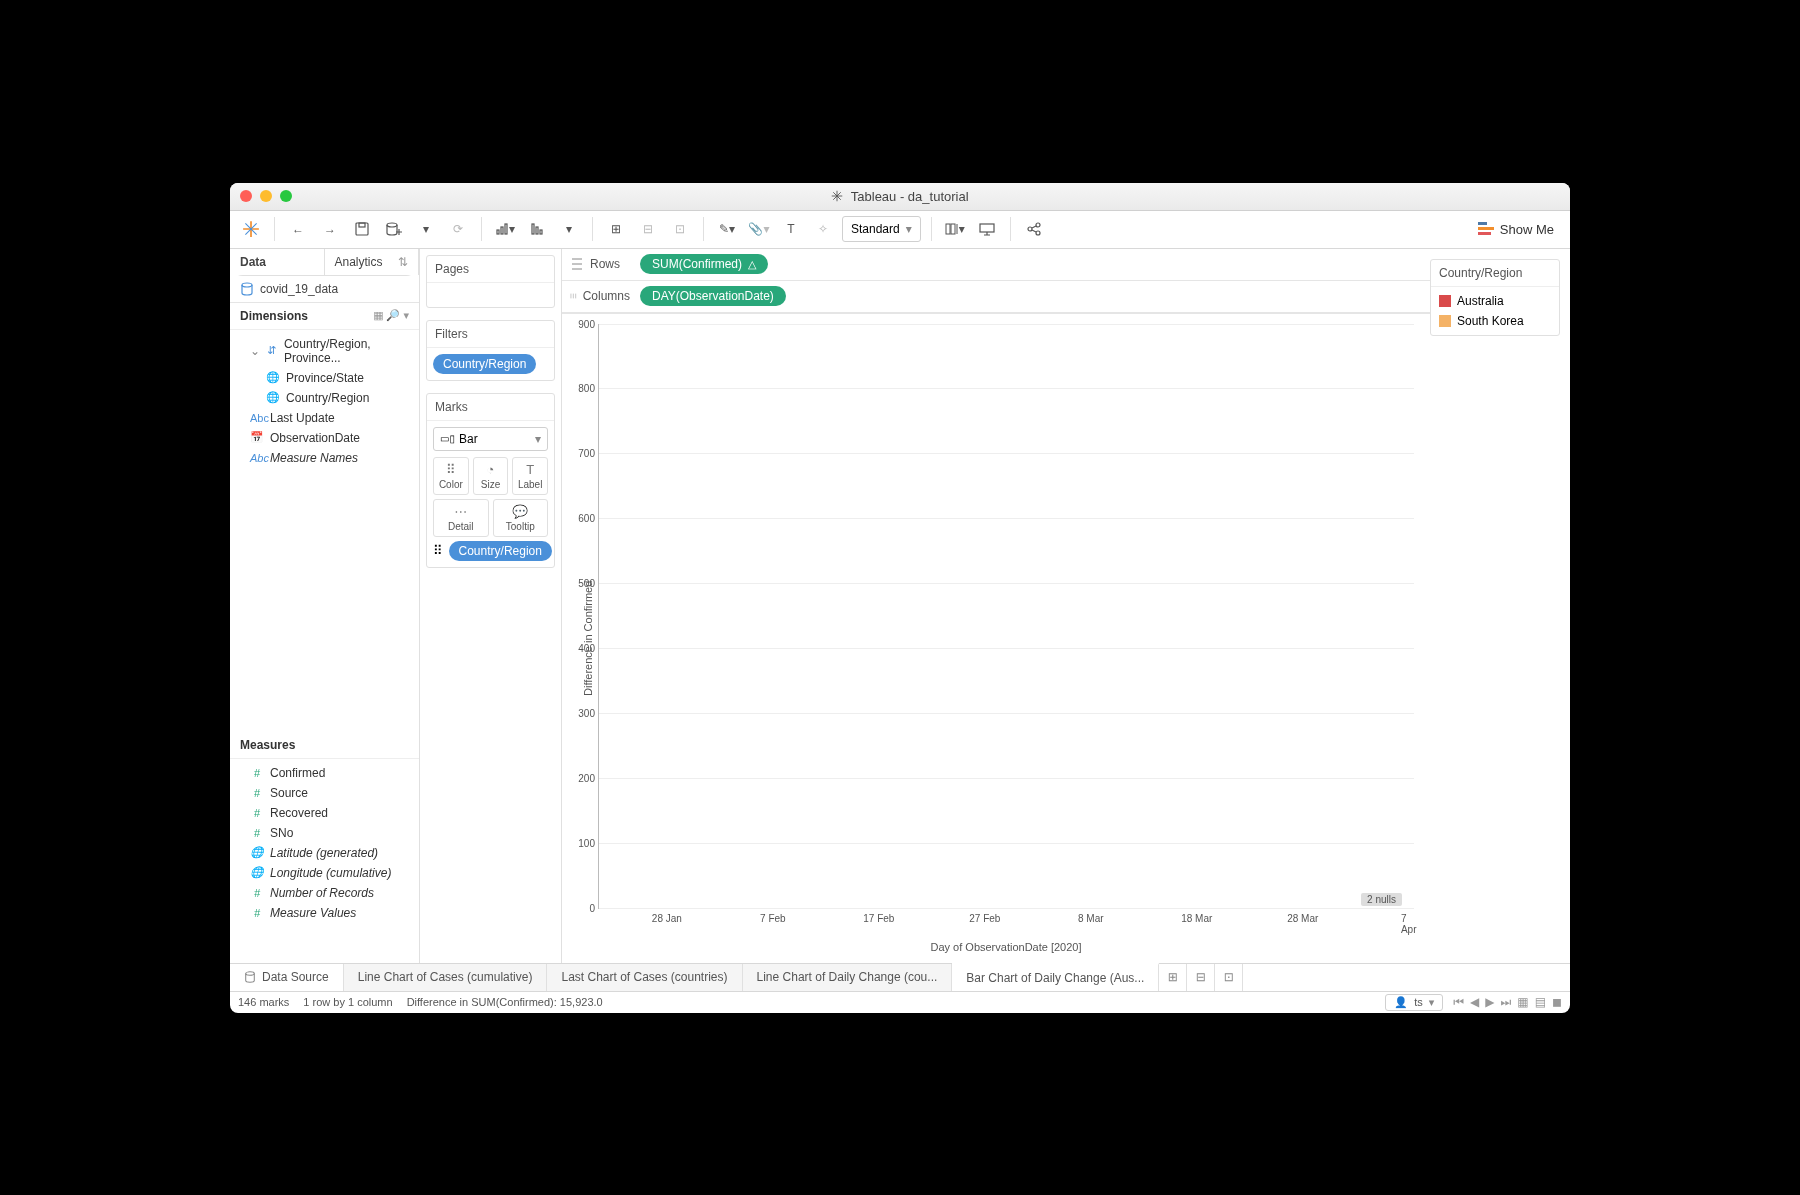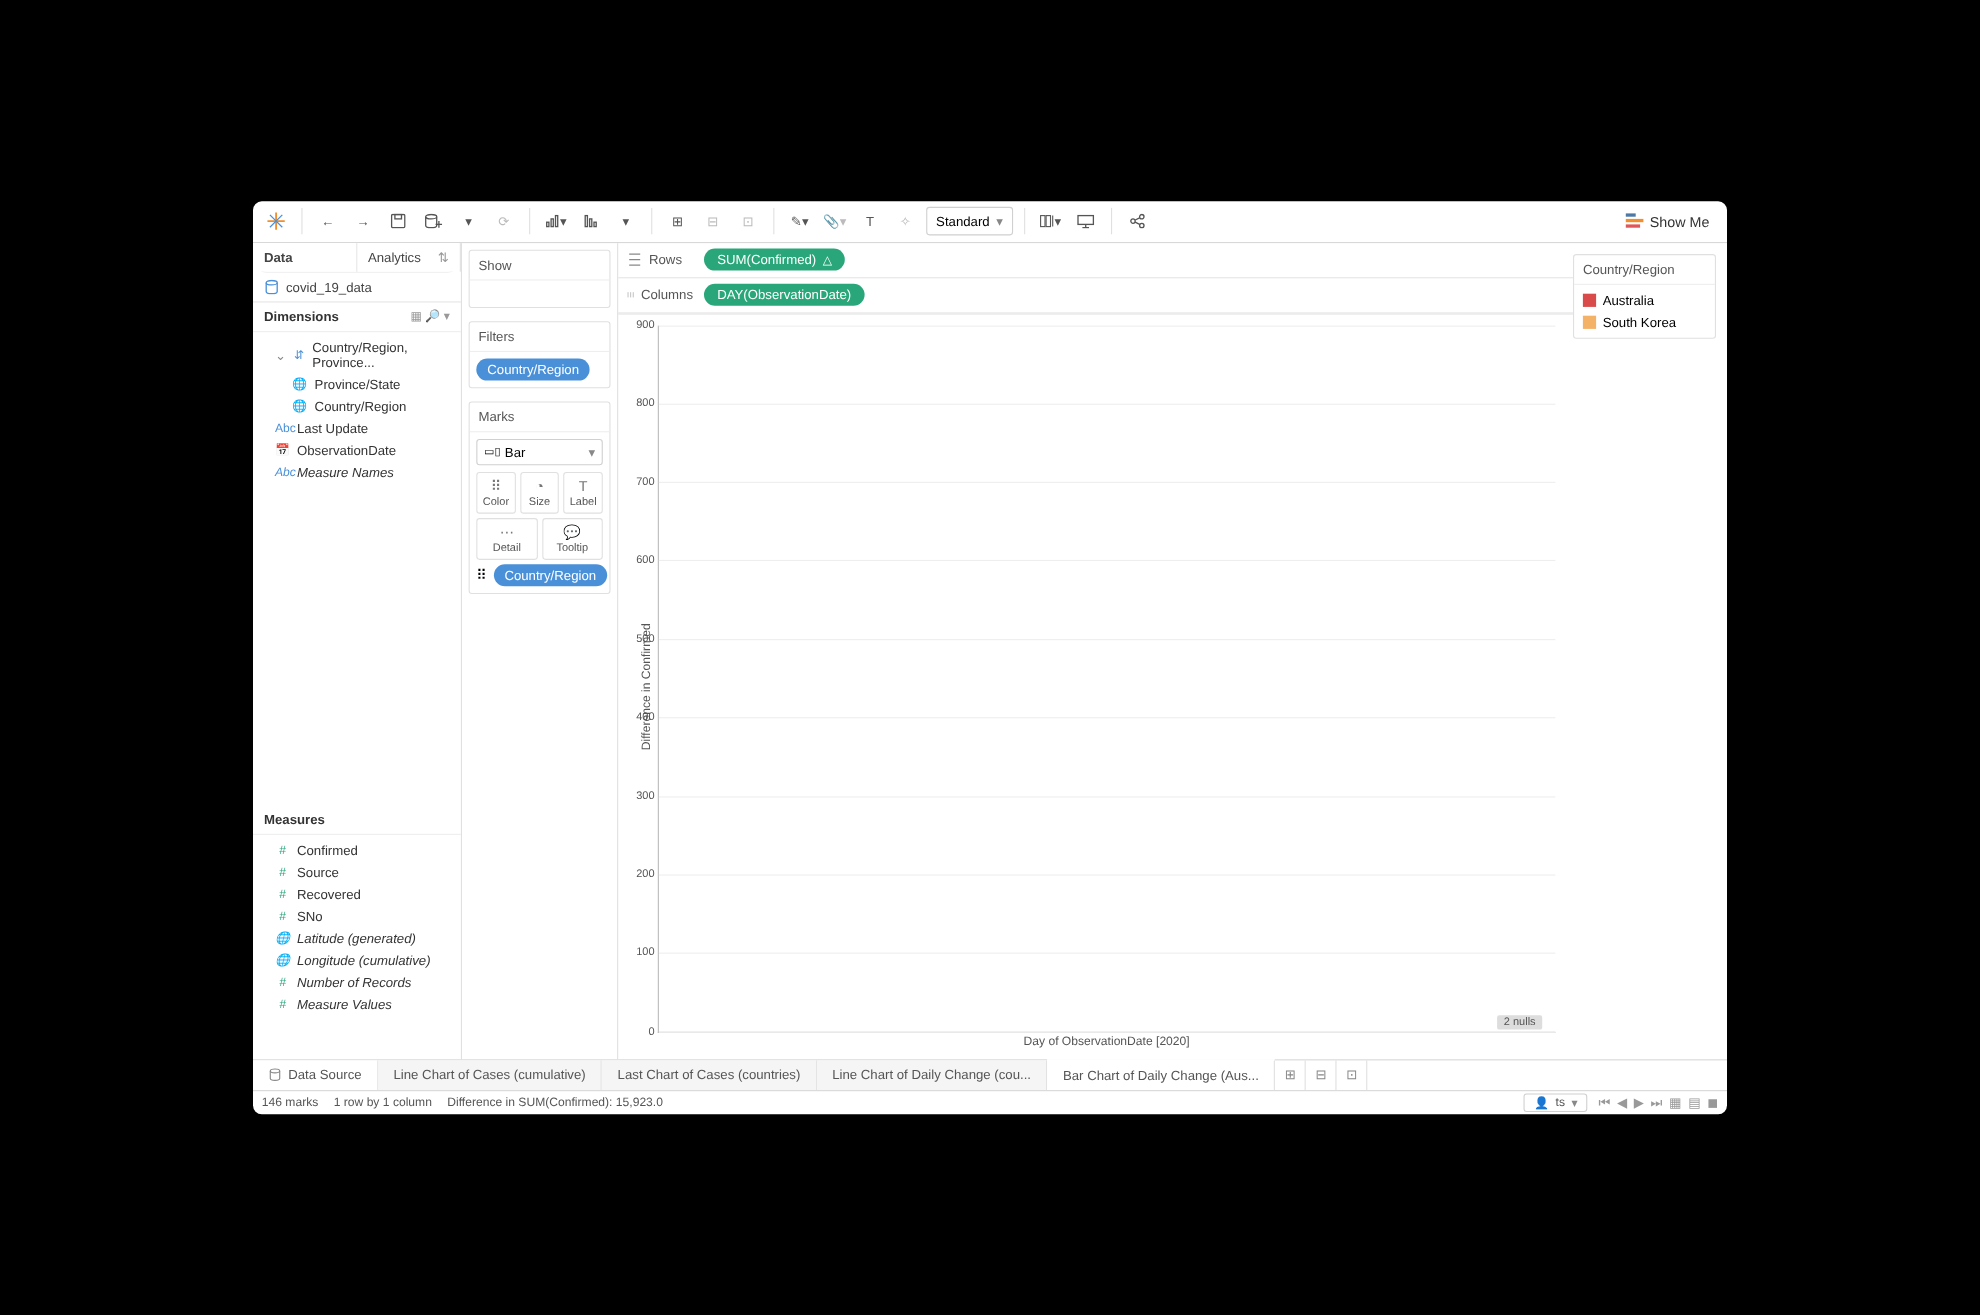--- a/index.html
+++ b/index.html
@@ -97,20 +97,38 @@
   .mini-icons { display: flex; gap: 6px; color: #999; }
   .mini-icons span { cursor: pointer; font-size: 12px; }
 
   svg.col-icon { width: 14px; height: 14px; }
 </style>
 </head>
 <body>
 
 <div class="window">
 
+  <div class="titlebar">
+    <div class="traffic">
+      <div class="tdot t-close"></div>
+      <div class="tdot t-min"></div>
+      <div class="tdot t-max"></div>
+    </div>
+    <div class="title">
+      <svg class="logo" viewBox="0 0 16 16">
+          <g stroke="#555" stroke-width="1.2">
+            <line x1="8" y1="1" x2="8" y2="15"></line>
+            <line x1="1" y1="8" x2="15" y2="8"></line>
+            <line x1="3" y1="3" x2="13" y2="13"></line>
+            <line x1="13" y1="3" x2="3" y2="13"></line>
+          </g>
+        </svg>
+      <span>Tableau - da_tutorial</span>
+    </div>
+  </div>
 
   <div class="toolbar">
     <div class="tbtn flat">
         <svg width="18" height="18" viewBox="0 0 16 16">
           <g stroke="#f28e2c" stroke-width="1.5">
             <line x1="8" y1="1" x2="8" y2="15"></line>
             <line x1="1" y1="8" x2="15" y2="8"></line>
           </g>
           <g stroke="#4a90d9" stroke-width="1">
             <line x1="3" y1="3" x2="13" y2="13"></line>
@@ -281,21 +299,21 @@
           </div>
           <div class="tree-item italic">
             <span class="ico teal">#</span>
             <span>Measure Values</span>
           </div>
         </div>
     </div>
 
     <div class="side">
       <div class="card">
-        <div class="card-title">Show</div>
+        <div class="card-title">Pages</div>
         <div class="card-body" style="height:24px"></div>
       </div>
       <div class="card">
         <div class="card-title">Filters</div>
         <div class="card-body">
           <span class="filter-pill">Country/Region</span>
         </div>
       </div>
       <div class="card">
         <div class="card-title">Marks</div>
@@ -685,20 +703,30 @@
                   <div class="ytick" style="top: 44.4444%;">500</div>
                   <div class="gridline" style="top: 33.3333%;"></div>
                   <div class="ytick" style="top: 33.3333%;">600</div>
                   <div class="gridline" style="top: 22.2222%;"></div>
                   <div class="ytick" style="top: 22.2222%;">700</div>
                   <div class="gridline" style="top: 11.1111%;"></div>
                   <div class="ytick" style="top: 11.1111%;">800</div>
                   <div class="gridline" style="top: 0%;"></div>
                   <div class="ytick" style="top: 0%;">900</div>
                 </div>
+              <div class="xaxis" id="xaxis">
+                  <div class="xtick" style="left: 8.44156%;">28 Jan</div>
+                  <div class="xtick" style="left: 21.4286%;">7 Feb</div>
+                  <div class="xtick" style="left: 34.4156%;">17 Feb</div>
+                  <div class="xtick" style="left: 47.4026%;">27 Feb</div>
+                  <div class="xtick" style="left: 60.3896%;">8 Mar</div>
+                  <div class="xtick" style="left: 73.3766%;">18 Mar</div>
+                  <div class="xtick" style="left: 86.3636%;">28 Mar</div>
+                  <div class="xtick" style="left: 99.3506%;">7 Apr</div>
+                </div>
               <div class="xaxis-label">Day of ObservationDate [2020]</div>
             </div>
           </div>
         </div>
       </div>
       <div class="legend">
         <div class="legend-title">Country/Region</div>
         <div class="legend-body" id="legend-body">
             <div class="legend-item">
               <span class="swatch" style="background: rgb(217, 74, 74);"></span>

